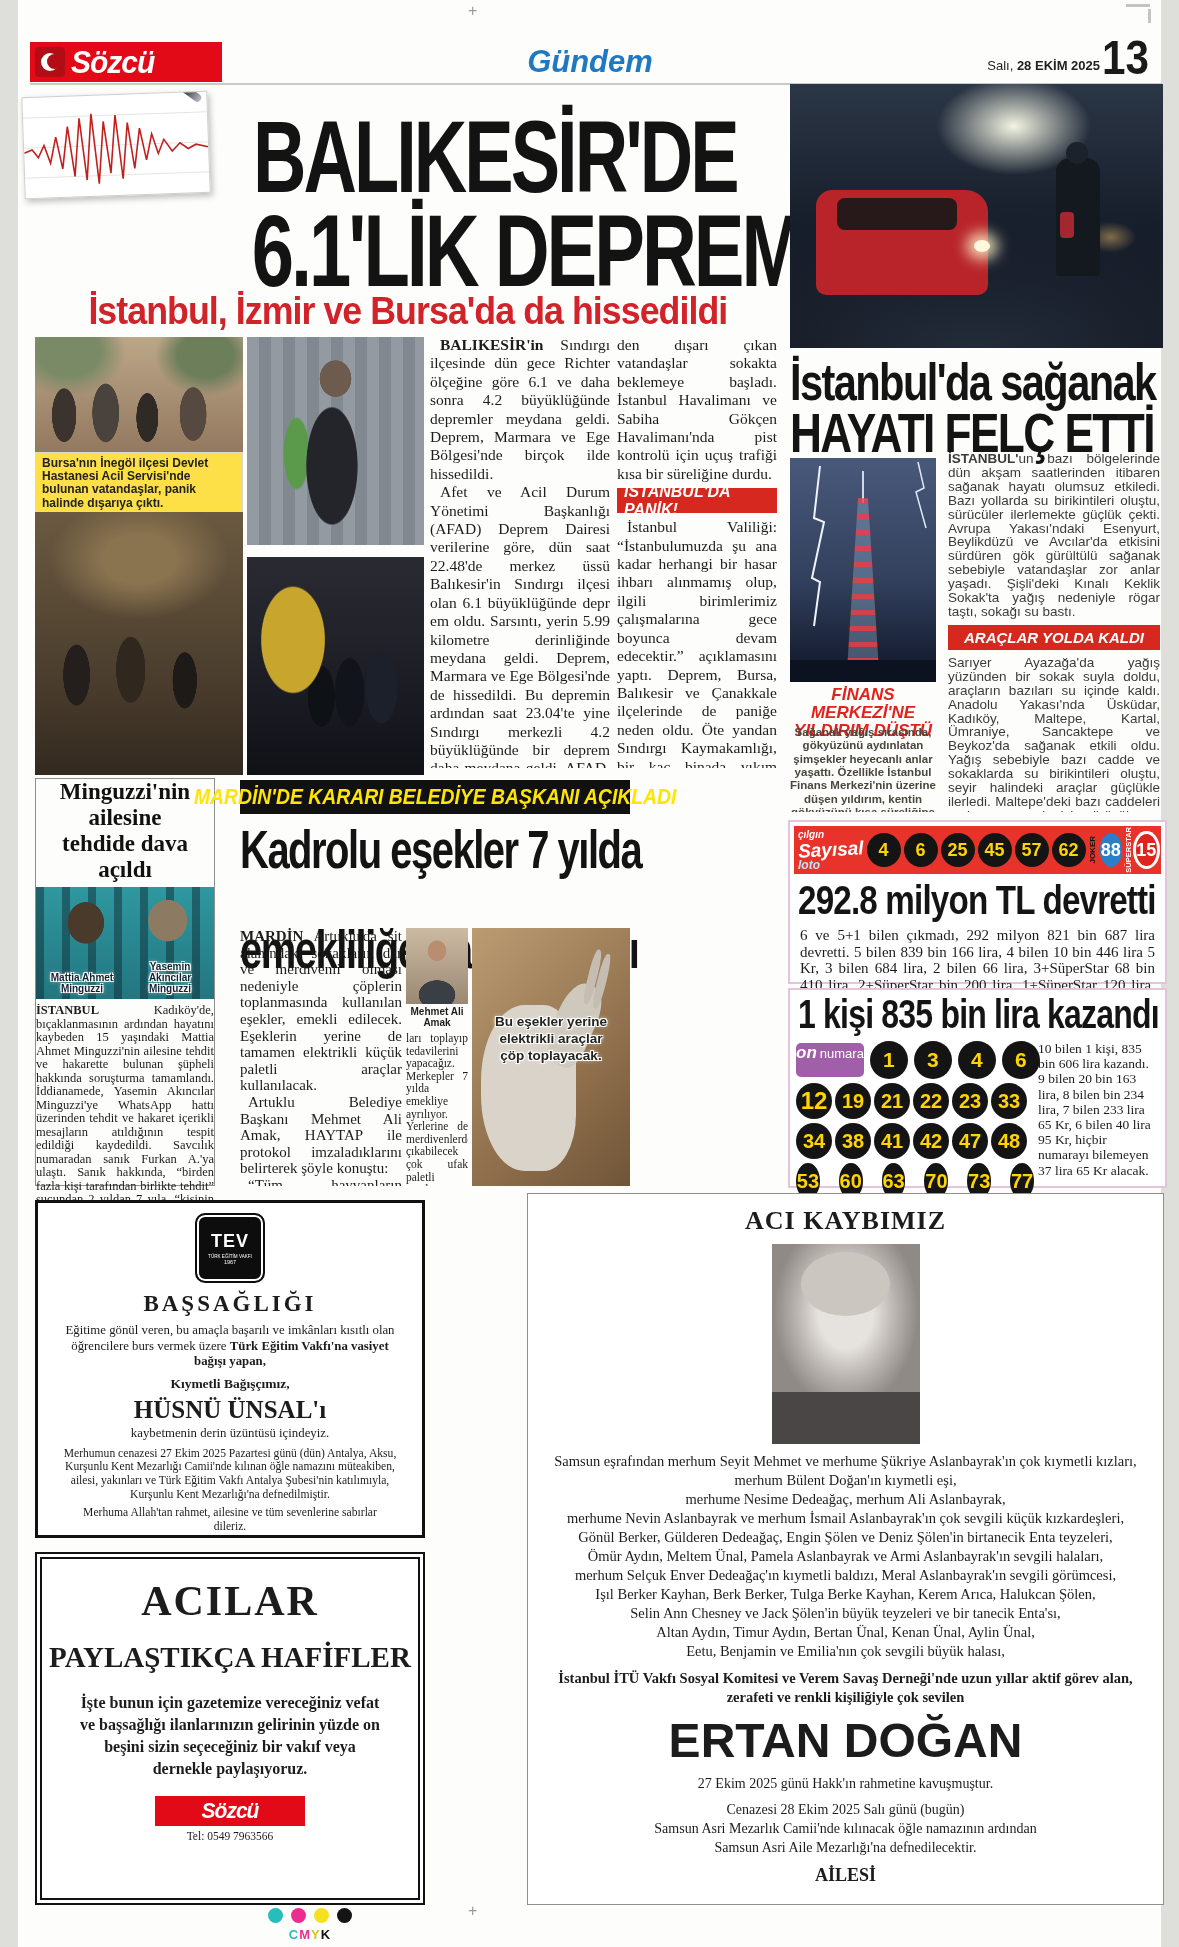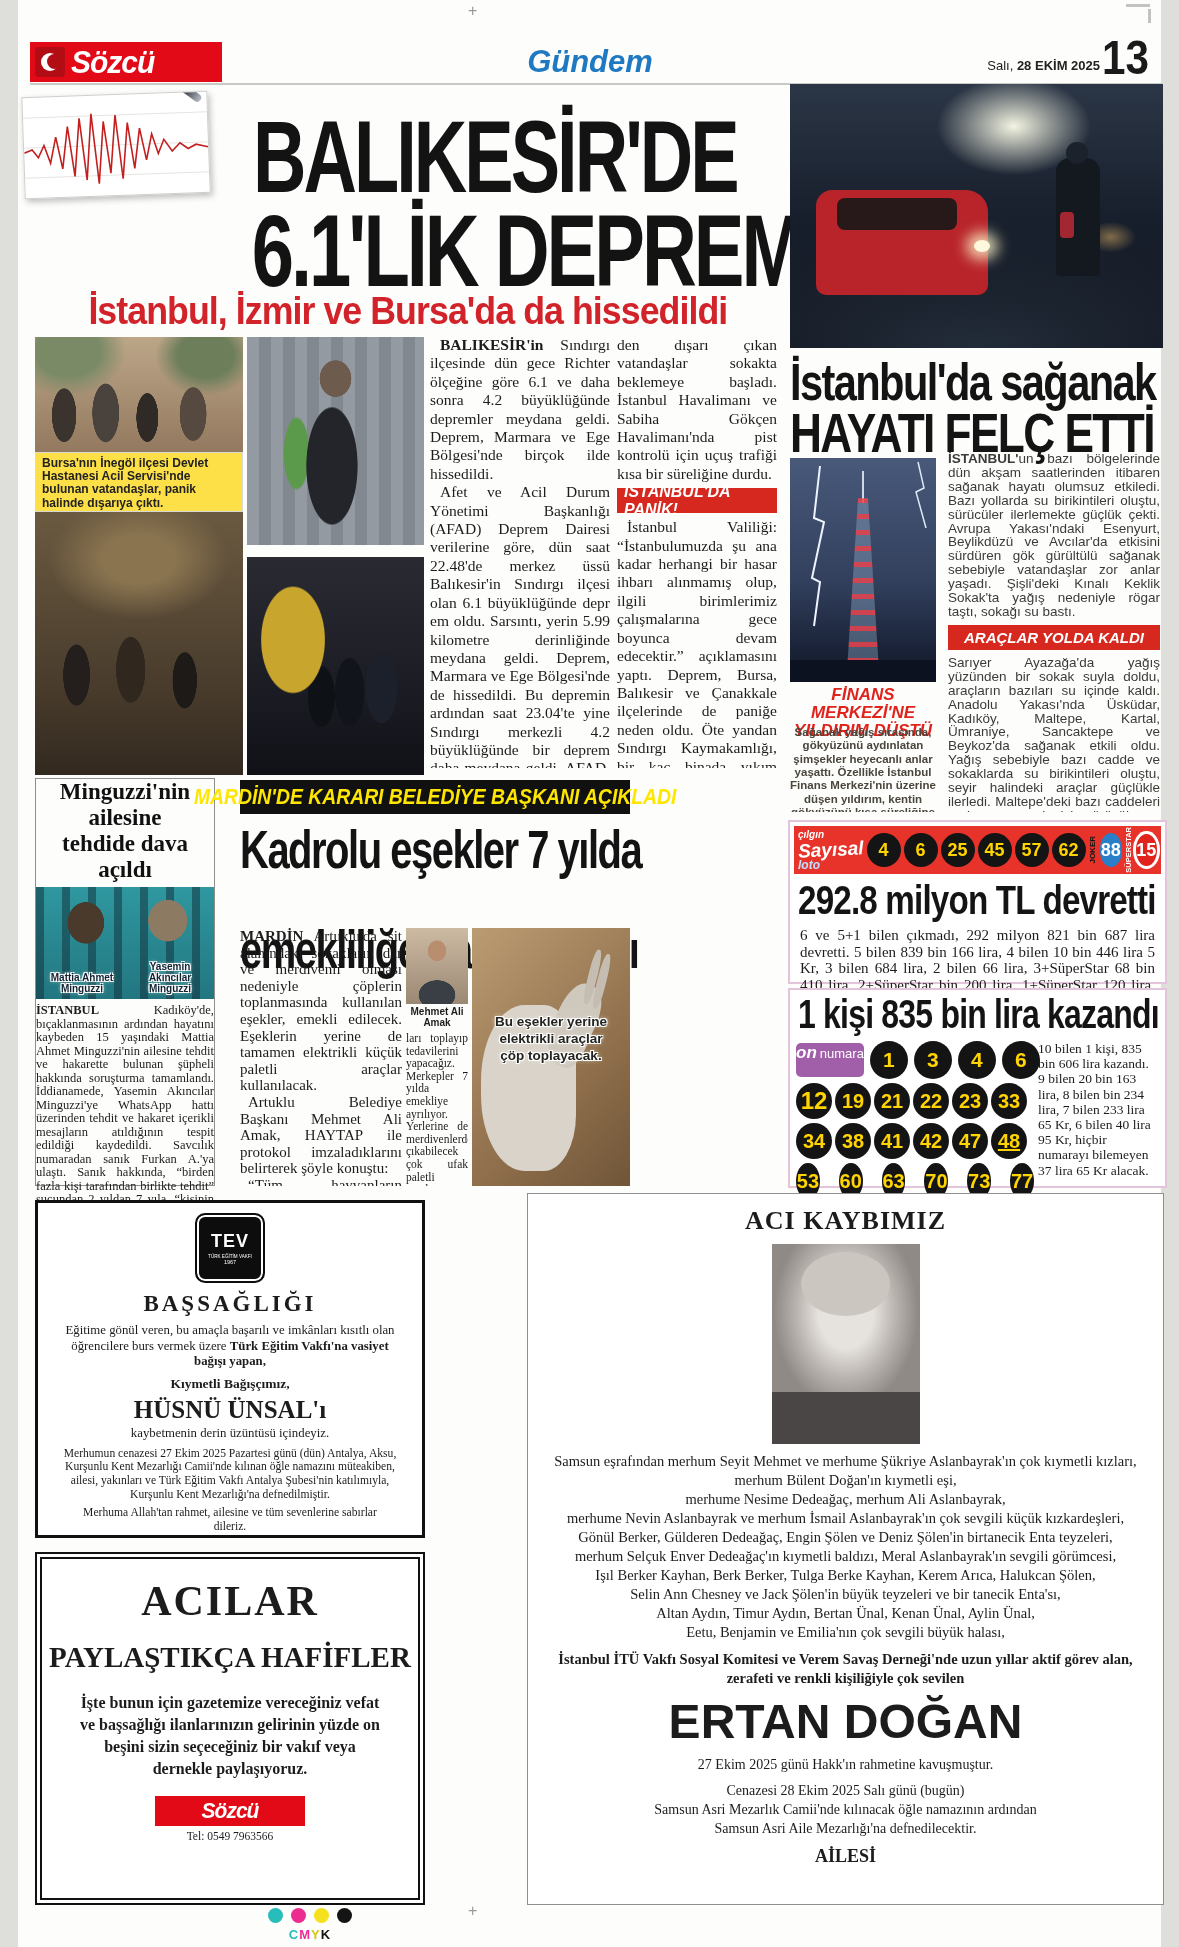--- a/index.html
+++ b/index.html
@@ -239,21 +239,21 @@
             <div class="ball" style="width:36px;height:36px;font-size:20px;">22</div>
             <div class="ball" style="width:36px;height:36px;font-size:20px;">23</div>
             <div class="ball" style="width:36px;height:36px;font-size:20px;">33</div>
           </div>
         <div style="display:flex;gap:3px;margin-top:4px;">
             <div class="ball" style="width:36px;height:36px;font-size:20px;">34</div>
             <div class="ball" style="width:36px;height:36px;font-size:20px;">38</div>
             <div class="ball" style="width:36px;height:36px;font-size:20px;">41</div>
             <div class="ball" style="width:36px;height:36px;font-size:20px;">42</div>
             <div class="ball" style="width:36px;height:36px;font-size:20px;">47</div>
-            <div class="ball" style="width:36px;height:36px;font-size:20px;text-decoration:underline;">48</div>
+            <div class="ball" style="width:36px;height:36px;font-size:20px;">48</div>
           </div>
         <div style="display:flex;gap:19px;margin-top:4px;">
             <div class="ball" style="width:36px;height:36px;font-size:20px;">53</div>
             <div class="ball" style="width:36px;height:36px;font-size:20px;">60</div>
             <div class="ball" style="width:36px;height:36px;font-size:20px;">63</div>
             <div class="ball" style="width:36px;height:36px;font-size:20px;">70</div>
             <div class="ball" style="width:36px;height:36px;font-size:20px;">73</div>
             <div class="ball" style="width:36px;height:36px;font-size:20px;">77</div>
           </div>
       </div>
@@ -328,20 +328,21 @@
     <div class="photo ph-ertan" style="position:relative;width:148px;height:200px;margin:8px auto 0;">
       <div class="hair"></div>
       <div class="dress"></div>
     </div>
     <div style="font-size:14.5px;line-height:19px;margin-top:8px;">
         <div>Samsun eşrafından merhum Seyit Mehmet ve merhume Şükriye Aslanbayrak'ın çok kıymetli kızları,</div>
         <div>merhum Bülent Doğan'ın kıymetli eşi,</div>
         <div>merhume Nesime Dedeağaç, merhum Ali Aslanbayrak,</div>
         <div>merhume Nevin Aslanbayrak ve merhum İsmail Aslanbayrak'ın çok sevgili küçük kızkardeşleri,</div>
         <div>Gönül Berker, Gülderen Dedeağaç, Engin Şölen ve Deniz Şölen'in birtanecik Enta teyzeleri,</div>
+        <div>Ömür Aydın, Meltem Ünal, Pamela Aslanbayrak ve Armi Aslanbayrak'ın sevgili halaları,</div>
         <div>merhum Selçuk Enver Dedeağaç'ın kıymetli baldızı, Meral Aslanbayrak'ın sevgili görümcesi,</div>
         <div>Işıl Berker Kayhan, Berk Berker, Tulga Berke Kayhan, Kerem Arıca, Halukcan Şölen,</div>
         <div>Selin Ann Chesney ve Jack Şölen'in büyük teyzeleri ve bir tanecik Enta'sı,</div>
         <div>Altan Aydın, Timur Aydın, Bertan Ünal, Kenan Ünal, Aylin Ünal,</div>
         <div>Eetu, Benjamin ve Emilia'nın çok sevgili büyük halası,</div>
       </div>
     <div class="b" style="font-size:14.5px;line-height:19px;margin-top:8px;">
         <div>İstanbul İTÜ Vakfı Sosyal Komitesi ve Verem Savaş Derneği'nde uzun yıllar aktif görev alan,</div>
         <div>zerafeti ve renkli kişiliğiyle çok sevilen</div>
       </div>

